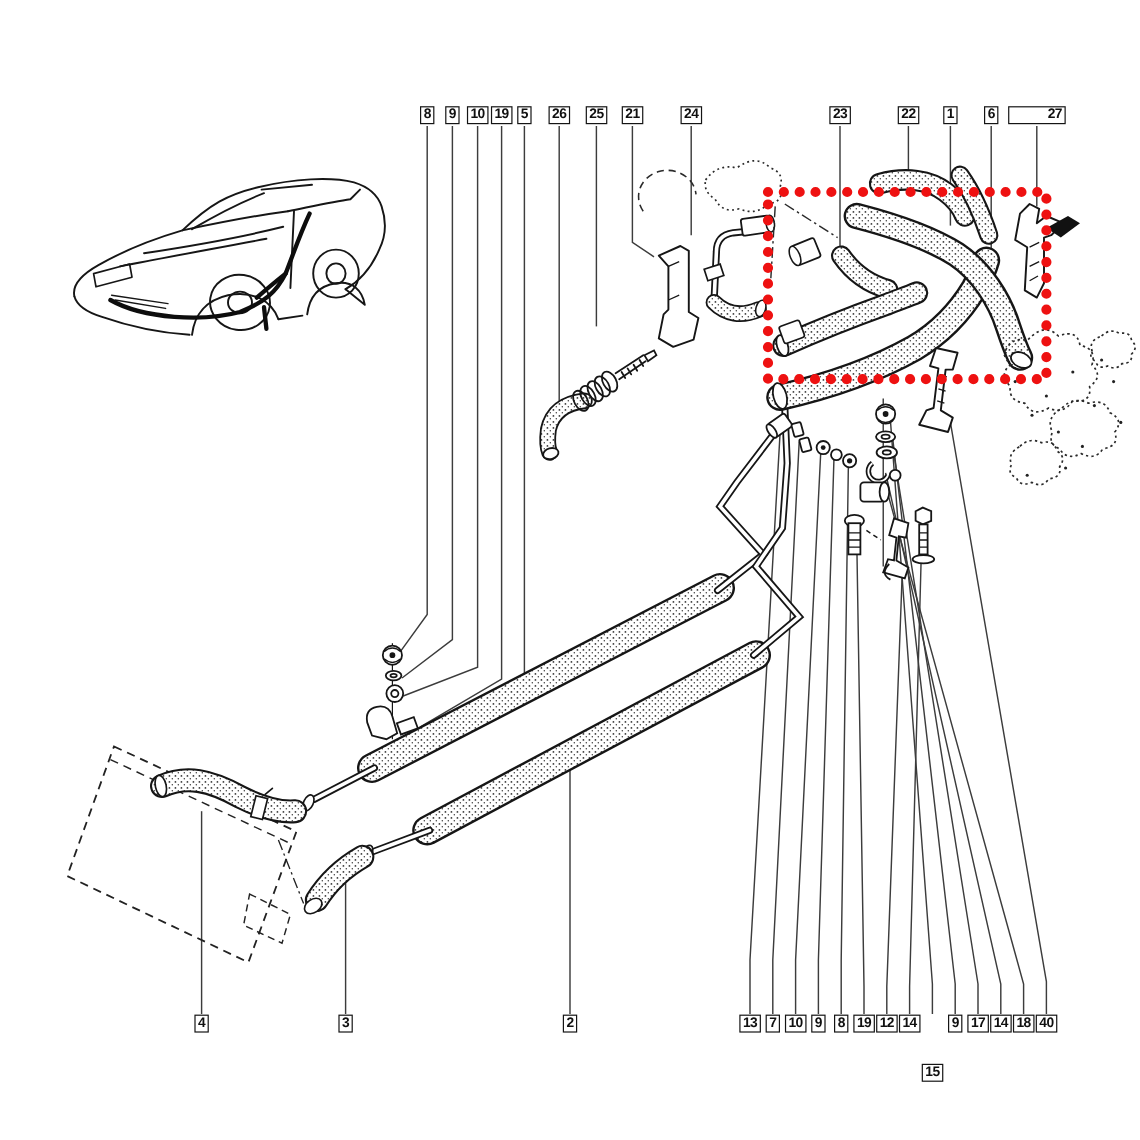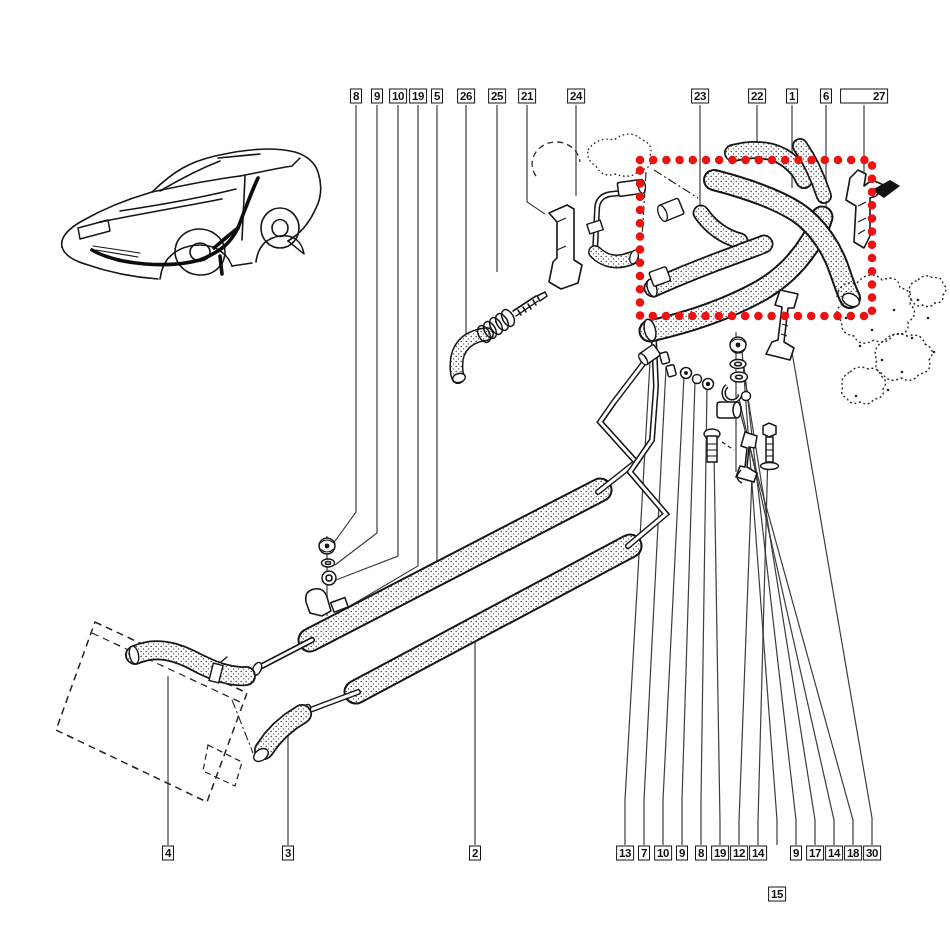--- a/index.html
+++ b/index.html
@@ -317,16 +317,16 @@
       <div class="callout" style="left: 682px; top: 853px;">9</div>
       <div class="callout" style="left: 701px; top: 853px;">8</div>
       <div class="callout" style="left: 720px; top: 853px;">19</div>
       <div class="callout" style="left: 739px; top: 853px; text-align: right;">12</div>
       <div class="callout" style="left: 758px; top: 853px;">14</div>
       <div class="callout" style="left: 777px; top: 894px; text-align: center;">15</div>
       <div class="callout" style="left: 796px; top: 853px;">9</div>
       <div class="callout" style="left: 815px; top: 853px;">17</div>
       <div class="callout" style="left: 834px; top: 853px;">14</div>
       <div class="callout" style="left: 853px; top: 853px;">18</div>
-      <div class="callout" style="left: 872px; top: 853px;">30</div>
+      <div class="callout" style="left: 872px; top: 853px;">40</div>
     </div>
 
 </div>
 
 </body></html>

